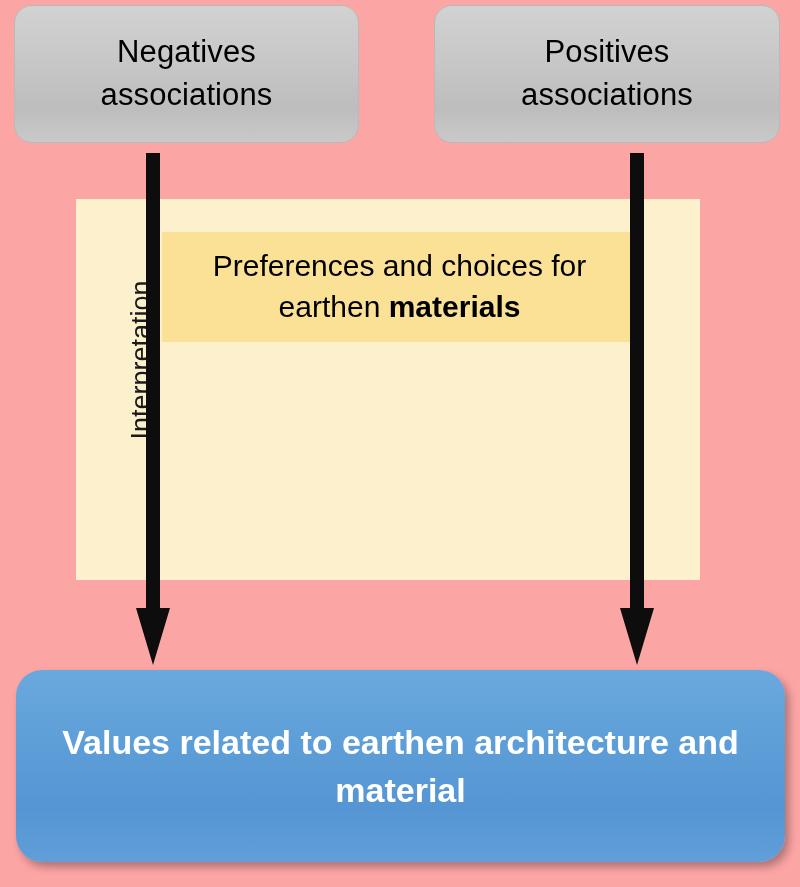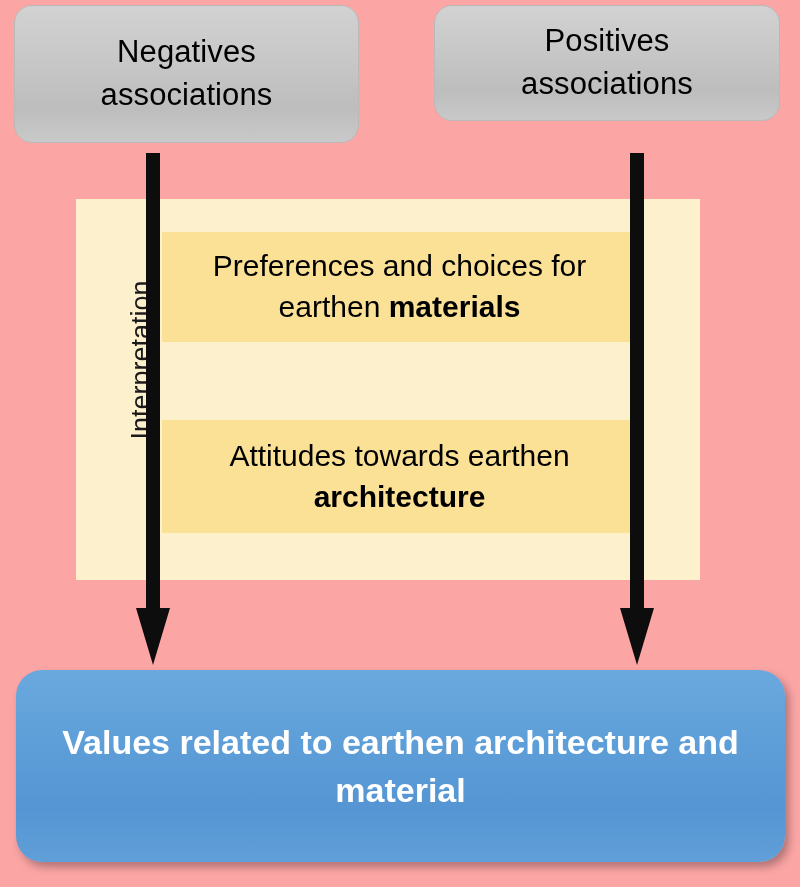--- a/index.html
+++ b/index.html
@@ -31,21 +31,21 @@
     display: flex;
     align-items: center;
     justify-content: center;
     text-align: center;
     color: #000000;
     font-size: 31px;
     line-height: 1.38;
     letter-spacing: .1px;
   }
   #source-box-negative { left: 14px;  top: 5px; width: 345px; height: 138px; }
-  #source-box-positive { left: 434px; top: 5px; width: 346px; height: 116px; }
+  #source-box-positive { left: 434px; top: 5px; width: 346px; height: 138px; }
   .source-box .label-line { display: block; }
 
   
   #interpretation-zone {
     position: absolute;
     left: 76px;
     top: 199px;
     width: 624px;
     height: 381px;
     background: #fdf0cd;
@@ -137,23 +137,20 @@
   </div>
 
   <div id="interpretation-zone">
 
     <div class="interpretation-label">Interpretation</div>
 
     <div class="finding-band" id="finding-band-materials">
       <span><span>Preferences and choices for earthen </span><b>materials</b></span>
     </div>
 
-    <div class="finding-band" id="finding-band-architecture">
-      <span><span>Attitudes towards earthen </span><b>architecture</b></span>
-    </div>
   </div>
 
   <div class="flow-arrow" id="flow-arrow-left">
     <svg viewBox="0 0 34 512" preserveAspectRatio="none" aria-hidden="true">
       <polygon points="10,0 24,0 24,455 34,455 17,512 0,455 10,455" fill="#0d0d0d"></polygon>
     </svg>
   </div>
 
   <div class="flow-arrow" id="flow-arrow-right">
     <svg viewBox="0 0 34 512" preserveAspectRatio="none" aria-hidden="true">

